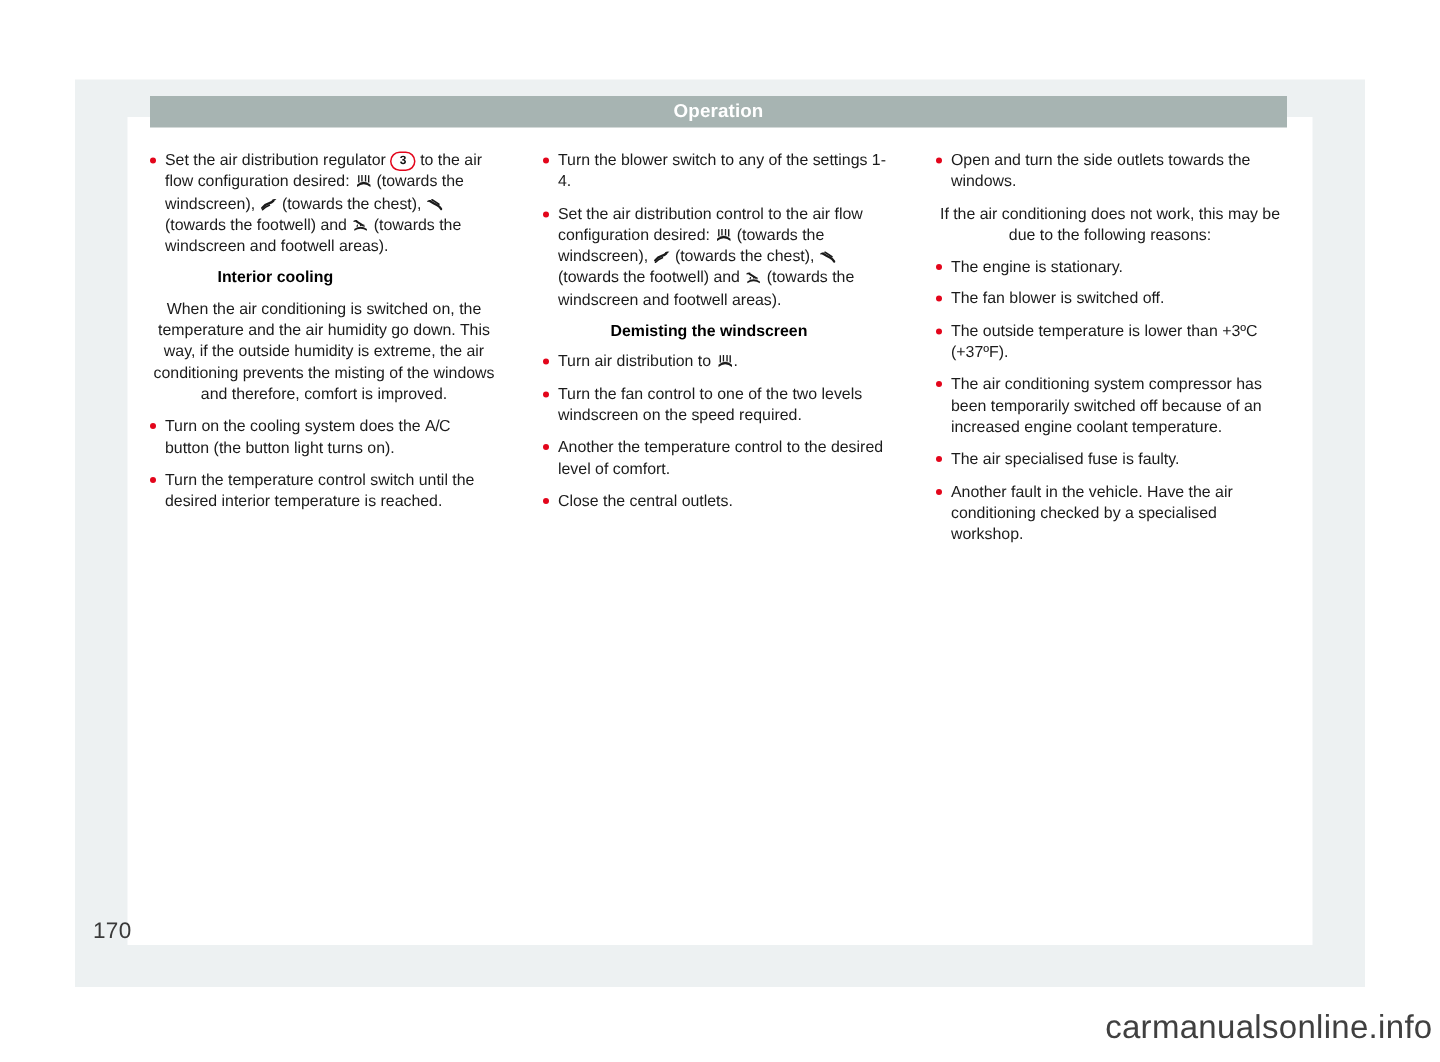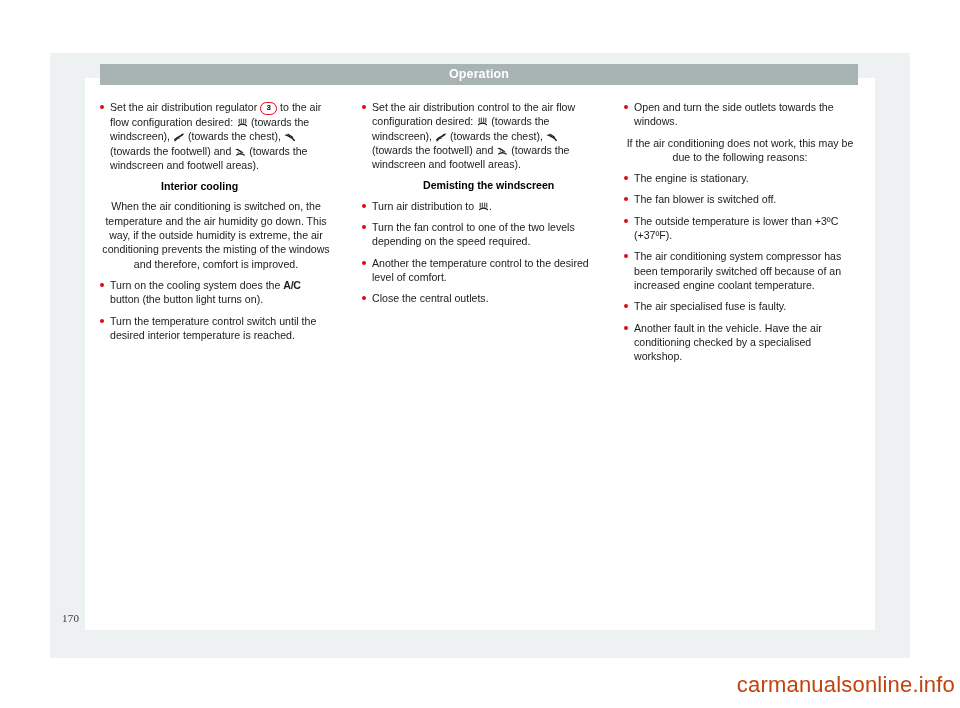--- a/index.html
+++ b/index.html
@@ -80,21 +80,21 @@
   }
   .col:last-child { margin-right: 2px; }
 
   
   .para {
     margin: 0 0 7px 0;
     text-align: center;
   }
 
   .subhead {
-    margin: 7px 0 6px 16px;
+    margin: 7px 0 6px 0;
     font-weight: bold;
     font-size: 10.6px;
     color: #000000;
     padding-left: 45px;
   }
 
   
   .bullet {
     position: relative;
     padding-left: 10px;
@@ -121,52 +121,51 @@
     border-radius: 7px;
     font-size: 8px;
     font-weight: bold;
     text-align: center;
     color: #111111;
     vertical-align: 1px;
     box-sizing: content-box;
   }
 
   .ac-label {
-    font-weight: bold;
+    font-weight: normal;
     letter-spacing: -0.3px;
   }
 
   
   .glyph {
     display: inline-block;
     vertical-align: -2px;
     margin: 0 0.5px;
   }
   .glyph svg { display: block; }
 
   
   .page-number {
     position: absolute;
     left: 62px;
     top: 612px;
-    font-size: 11px;
+    font-size: 15px;
     color: #3a3a3a;
     letter-spacing: 0.2px;
-    font-family: Liberation Serif, serif;
   }
 
   
   .watermark {
     position: absolute;
     left: 0;
     top: 672px;
     width: 955px;
     text-align: right;
     font-size: 22px;
-    color: #c2410c;
+    color: #404040;
     letter-spacing: 0.2px;
   }
 </style>
 </head>
 <body>
 
 <div class="viewer">
 
   <div class="page-shadow-band"></div>
 
@@ -194,20 +193,21 @@
                 <path d="M2.6 2.6 Q4.8 4.0 6.8 5.2" stroke="#1b1b1b" stroke-width="1.3" fill="none" stroke-linecap="round"></path>
                 <path d="M1.2 7.6 Q5.4 4.6 9.6 7.6 L9.6 8.9 Q5.4 6.2 1.2 8.9 Z" fill="#1b1b1b"></path>
                 <path d="M3.0 6.3 L3.4 4.8 M5.4 5.6 L5.4 4.2 M7.8 6.3 L7.4 4.8" stroke="#1b1b1b" stroke-width="0.8" fill="none"></path>
               </svg></span><span> (towards the windscreen and footwell areas).</span></div>
           <div class="subhead">Interior cooling</div>
           <div class="para">When the air conditioning is switched on, the temperature and the air humidity go down. This way, if the outside humidity is extreme, the air conditioning prevents the misting of the windows and therefore, comfort is improved.</div>
           <div class="bullet"><span class="dot"></span><span>Turn on the cooling system does the </span><span class="ac-label">A/C</span><span> button (the button light turns on).</span></div>
           <div class="bullet"><span class="dot"></span><span>Turn the temperature control switch until the desired interior temperature is reached.</span></div>
         </div>
         <div class="col">
+          <div class="bullet"><span class="dot"></span><span>Turn the blower switch to any of the settings 1-4.</span></div>
           <div class="bullet"><span class="dot"></span><span>Set the air distribution control to the air flow configuration desired: </span><span class="glyph"><svg width="11" height="10" viewBox="0 0 11 10">
                 <path d="M1 7.2 Q5.5 3.2 10 7.2 L10 8.6 Q5.5 5 1 8.6 Z" fill="#1b1b1b"></path>
                 <path d="M2.2 5.6 L2.2 0.8 M4.3 5.0 L4.3 0.6 M6.7 5.0 L6.7 0.6 M8.8 5.6 L8.8 0.8" stroke="#1b1b1b" stroke-width="0.9" fill="none"></path>
               </svg></span><span> (towards the windscreen), </span><span class="glyph"><svg width="11" height="10" viewBox="0 0 11 10">
                 <path d="M7.4 2.2 Q8.9 1.2 10.3 1.9 Q9.2 3.1 7.6 3.0 Z" fill="#1b1b1b"></path>
                 <path d="M0.8 7.6 Q2.6 5.4 5.2 4.6 Q7.1 4.0 8.2 2.9" stroke="#1b1b1b" stroke-width="1.5" fill="none" stroke-linecap="round"></path>
                 <path d="M1.0 8.8 Q3.0 6.6 5.6 5.8" stroke="#1b1b1b" stroke-width="1.1" fill="none" stroke-linecap="round"></path>
               </svg></span><span> (towards the chest), </span><span class="glyph"><svg width="11" height="10" viewBox="0 0 11 10">
                 <path d="M0.8 3.0 Q2.2 2.0 3.6 2.6 Q2.4 3.8 0.9 3.7 Z" fill="#1b1b1b"></path>
                 <path d="M2.8 3.2 Q5.0 4.6 7.2 5.6 Q9.0 6.4 10.2 8.4" stroke="#1b1b1b" stroke-width="1.5" fill="none" stroke-linecap="round"></path>
@@ -216,21 +216,21 @@
                 <path d="M0.6 2.3 Q2.0 1.3 3.4 1.9 Q2.2 3.1 0.7 3.0 Z" fill="#1b1b1b"></path>
                 <path d="M2.6 2.6 Q4.8 4.0 6.8 5.2" stroke="#1b1b1b" stroke-width="1.3" fill="none" stroke-linecap="round"></path>
                 <path d="M1.2 7.6 Q5.4 4.6 9.6 7.6 L9.6 8.9 Q5.4 6.2 1.2 8.9 Z" fill="#1b1b1b"></path>
                 <path d="M3.0 6.3 L3.4 4.8 M5.4 5.6 L5.4 4.2 M7.8 6.3 L7.4 4.8" stroke="#1b1b1b" stroke-width="0.8" fill="none"></path>
               </svg></span><span> (towards the windscreen and footwell areas).</span></div>
           <div class="subhead">Demisting the windscreen</div>
           <div class="bullet"><span class="dot"></span><span>Turn air distribution to </span><span class="glyph"><svg width="11" height="10" viewBox="0 0 11 10">
                 <path d="M1 7.2 Q5.5 3.2 10 7.2 L10 8.6 Q5.5 5 1 8.6 Z" fill="#1b1b1b"></path>
                 <path d="M2.2 5.6 L2.2 0.8 M4.3 5.0 L4.3 0.6 M6.7 5.0 L6.7 0.6 M8.8 5.6 L8.8 0.8" stroke="#1b1b1b" stroke-width="0.9" fill="none"></path>
               </svg></span><span>.</span></div>
-          <div class="bullet"><span class="dot"></span><span>Turn the fan control to one of the two levels depending on the speed required.</span></div>
+          <div class="bullet"><span class="dot"></span><span>Turn the fan control to one of the two levels windscreen on the speed required.</span></div>
           <div class="bullet"><span class="dot"></span><span>Another the temperature control to the desired level of comfort.</span></div>
           <div class="bullet"><span class="dot"></span><span>Close the central outlets.</span></div>
         </div>
         <div class="col">
           <div class="bullet"><span class="dot"></span><span>Open and turn the side outlets towards the windows.</span></div>
           <div class="para">If the air conditioning does not work, this may be due to the following reasons:</div>
           <div class="bullet"><span class="dot"></span><span>The engine is stationary.</span></div>
           <div class="bullet"><span class="dot"></span><span>The fan blower is switched off.</span></div>
           <div class="bullet"><span class="dot"></span><span>The outside temperature is lower than +3ºC (+37ºF).</span></div>
           <div class="bullet"><span class="dot"></span><span>The air conditioning system compressor has been temporarily switched off because of an increased engine coolant temperature.</span></div>

